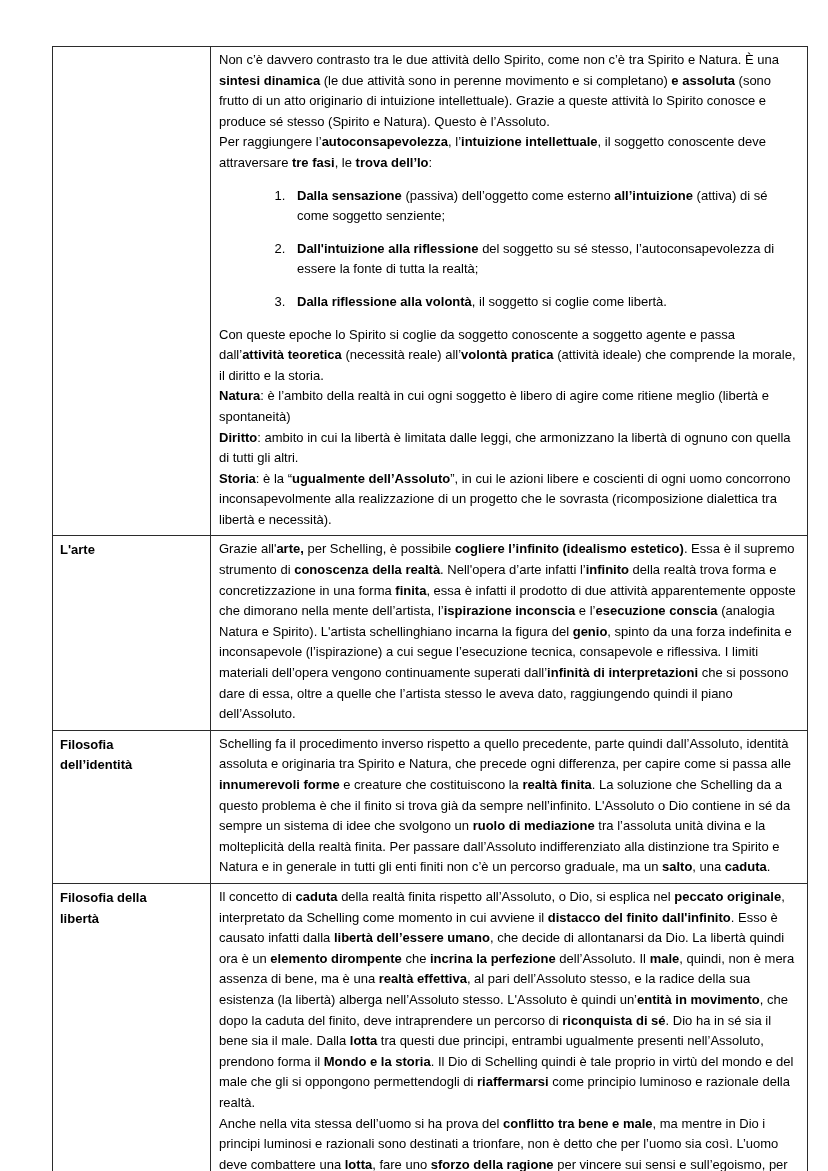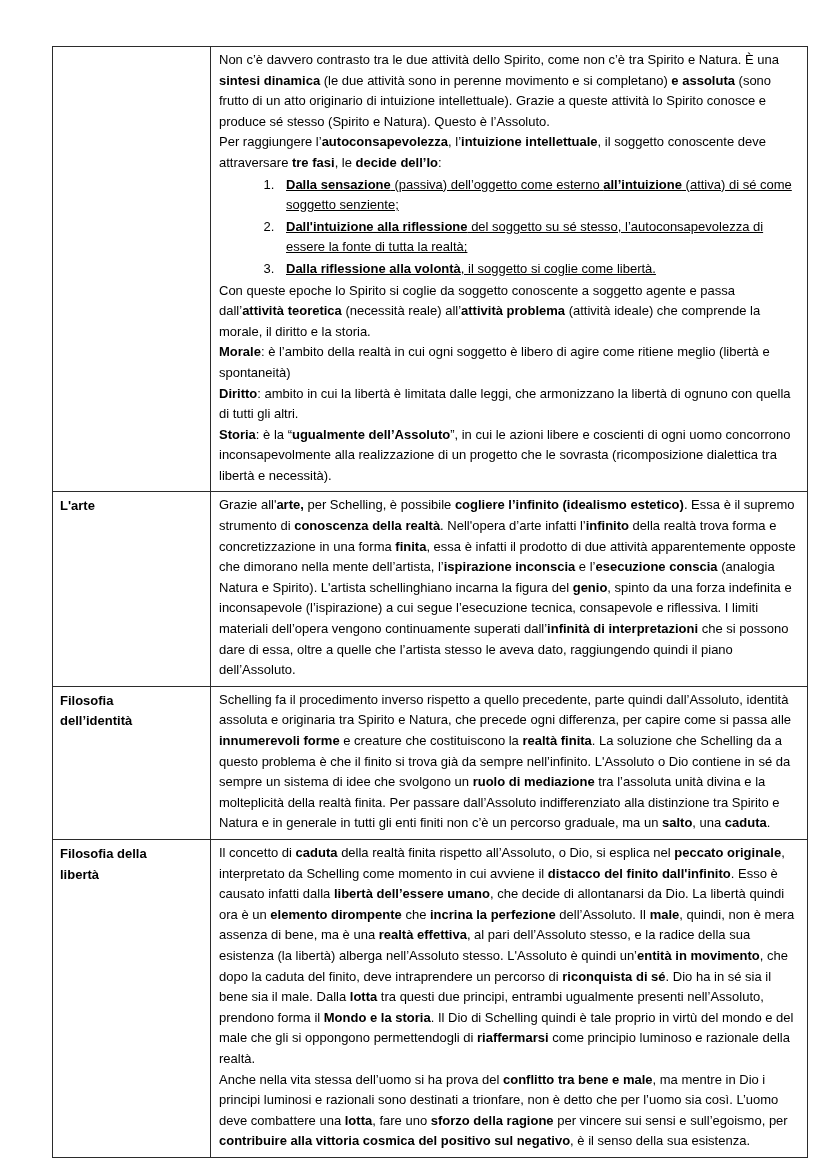--- a/index.html
+++ b/index.html
@@ -52,48 +52,47 @@
     margin: 0;
     padding: 0;
   }
   ol.steps {
     margin: 0 0 0 0;
     padding-left: 58px;
     list-style-type: decimal;
   }
   ol.steps > li {
     padding-left: 8px;
-    margin: 1px;
-    text-decoration: underline;
+    margin: 12px;
   }
   b, strong {
     font-weight: bold;
   }
   .label-line {
     display: block;
   }
 </style>
 </head>
 <body>
 
 <div class="page">
   <table class="doc-table">
     <tbody>
         <tr>
           <td class="label-cell"></td>
           <td class="body-cell">
             <p class="para"><span>Non c’è davvero contrasto tra le due attività dello Spirito, come non c’è tra Spirito e Natura. È una </span><b>sintesi dinamica</b><span> (le due attività sono in perenne movimento e si completano) </span><b>e assoluta</b><span> (sono frutto di un atto originario di intuizione intellettuale). Grazie a queste attività lo Spirito conosce e produce sé stesso (Spirito e Natura). Questo è l’Assoluto.</span></p>
-            <p class="para"><span>Per raggiungere l’</span><b>autoconsapevolezza</b><span>, l’</span><b>intuizione intellettuale</b><span>, il soggetto conoscente deve attraversare </span><b>tre fasi</b><span>, le </span><b>decide dell’Io</b><span>:</span></p>
+            <p class="para"><span>Per raggiungere l’</span><b>autoconsapevolezza</b><span>, l’</span><b>intuizione intellettuale</b><span>, il soggetto conoscente deve attraversare </span><b>tre fasi</b><span>, le </span><b>trova dell’Io</b><span>:</span></p>
             <ol class="steps">
               <li><b>Dalla sensazione</b><span> (passiva) dell’oggetto come esterno </span><b>all’intuizione</b><span> (attiva) di sé come soggetto senziente;</span></li>
               <li><b>Dall'intuizione alla riflessione</b><span> del soggetto su sé stesso, l’autoconsapevolezza di essere la fonte di tutta la realtà;</span></li>
               <li><b>Dalla riflessione alla volontà</b><span>, il soggetto si coglie come libertà.</span></li>
             </ol>
-            <p class="para"><span>Con queste epoche lo Spirito si coglie da soggetto conoscente a soggetto agente e passa dall’</span><b>attività teoretica</b><span> (necessità reale) all’</span><b>attività problema</b><span> (attività ideale) che comprende la morale, il diritto e la storia.</span></p>
-            <p class="para"><b>Morale</b><span>: è l’ambito della realtà in cui ogni soggetto è libero di agire come ritiene meglio (libertà e spontaneità)</span></p>
+            <p class="para"><span>Con queste epoche lo Spirito si coglie da soggetto conoscente a soggetto agente e passa dall’</span><b>attività teoretica</b><span> (necessità reale) all’</span><b>volontà pratica</b><span> (attività ideale) che comprende la morale, il diritto e la storia.</span></p>
+            <p class="para"><b>Natura</b><span>: è l’ambito della realtà in cui ogni soggetto è libero di agire come ritiene meglio (libertà e spontaneità)</span></p>
             <p class="para"><b>Diritto</b><span>: ambito in cui la libertà è limitata dalle leggi, che armonizzano la libertà di ognuno con quella di tutti gli altri.</span></p>
             <p class="para"><b>Storia</b><span>: è la “</span><b>ugualmente dell’Assoluto</b><span>”, in cui le azioni libere e coscienti di ogni uomo concorrono inconsapevolmente alla realizzazione di un progetto che le sovrasta (ricomposizione dialettica tra libertà e necessità).</span></p>
           </td>
         </tr>
         <tr>
           <td class="label-cell">
             <span class="label-line">L'arte</span>
           </td>
           <td class="body-cell">
             <p class="para"><span>Grazie all'</span><b>arte,</b><span> per Schelling, è possibile </span><b>cogliere l’infinito (idealismo estetico)</b><span>. Essa è il supremo strumento di </span><b>conoscenza della realtà</b><span>. Nell'opera d’arte infatti l’</span><b>infinito</b><span> della realtà trova forma e concretizzazione in una forma </span><b>finita</b><span>, essa è infatti il prodotto di due attività apparentemente opposte che dimorano nella mente dell’artista, l’</span><b>ispirazione inconscia</b><span> e l’</span><b>esecuzione conscia</b><span> (analogia Natura e Spirito). L'artista schellinghiano incarna la figura del </span><b>genio</b><span>, spinto da una forza indefinita e inconsapevole (l’ispirazione) a cui segue l’esecuzione tecnica, consapevole e riflessiva. I limiti materiali dell’opera vengono continuamente superati dall’</span><b>infinità di interpretazioni</b><span> che si possono dare di essa, oltre a quelle che l’artista stesso le aveva dato, raggiungendo quindi il piano dell’Assoluto.</span></p>

